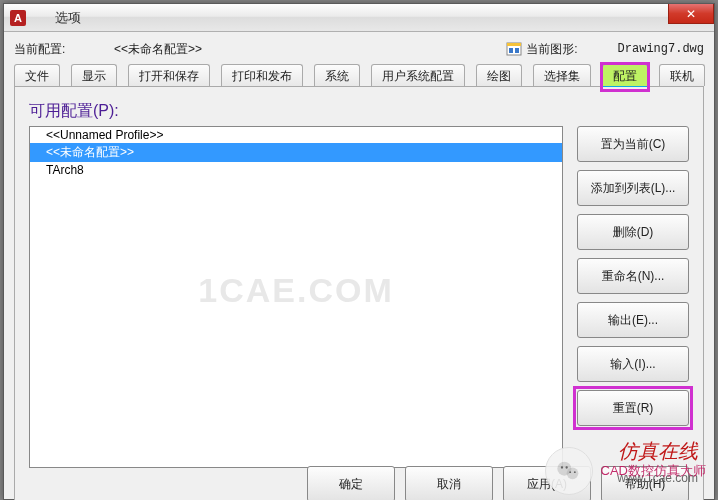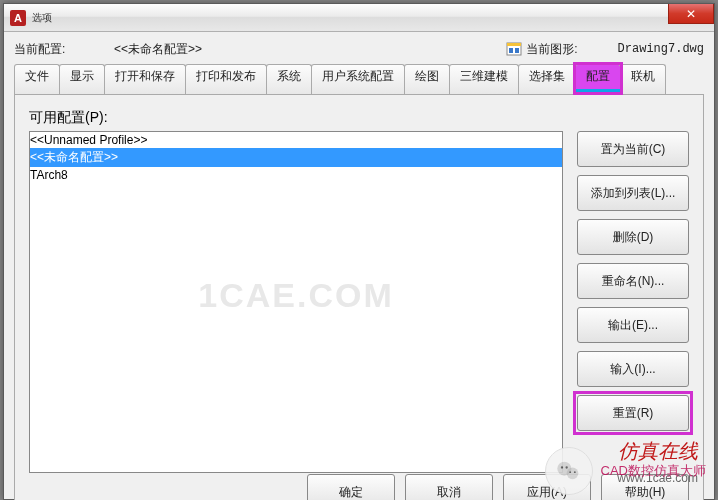--- a/index.html
+++ b/index.html
@@ -36,21 +36,21 @@
     background: #b52020;
     display: inline-flex;
     align-items: center;
     justify-content: center;
     color: #fff;
     font-weight: bold;
     font-size: 11px;
     border-radius: 2px;
     margin-right: 6px;
   }
-  .titlebar .title { color: #333; font-size: 10px; }
+  .titlebar .title { color: #333; font-size: 13px; margin-left: 23px; }
   .win-buttons {
     position: absolute;
     right: 0; top: 0;
     display: flex;
     height: 20px;
   }
   .win-btn {
     width: 30px;
     height: 20px;
     border: 1px solid #a0a0a0;
@@ -84,76 +84,77 @@
     width:16px; height:16px; margin-right:4px;
     display:inline-block;
   }
   .info-row .label2 { margin-right: 40px; }
   .info-row .val2 { font-family: Liberation Mono, monospace; }
   .tabs {
     display: flex;
     margin-top: 4px;
     border-bottom: 1px solid #aaa;
     position: relative;
-    height: 31px;
+    height: 23px;
+    justify-content: space-between;
   }
   .tab {
     padding: 3px 10px 2px 10px;
     border: 1px solid #aaa;
     border-bottom: none;
     background: linear-gradient(to bottom, #fcfcfc, #e8e8e8);
     margin-right: -1px;
     font-size: 12px;
     border-top-left-radius: 3px;
     border-top-right-radius: 3px;
     cursor: default;
     position: relative;
     color: #222;
   }
   .tab.active {
-    background: #d946ef;
-    border-bottom: 6px solid #0ea5e9;
+    background: #bef264;
+    border-bottom: 1px solid #0ea5e9;
     margin-bottom: -1px;
     z-index: 2;
   }
   .tab.highlight::after {
     content: "";
     position: absolute;
     left: -3px; right: -3px; top: -3px; bottom: -6px;
     border: 3px solid #d030d0;
     pointer-events: none;
   }
   .panel {
     border: 1px solid #aaa;
     border-top: none;
     background: #f0f0f0;
     padding: 14px 14px 10px 14px;
     height: 416px;
     position: relative;
   }
   .panel-label {
-    font-size: 14px;
-    color: #000000;
+    font-size: 16px;
+    color: #4c1d95;
     margin-bottom: 4px;
     display: block;
   }
   .body-row {
     display: flex;
     gap: 14px;
   }
   .listbox {
     flex: 1;
     height: 342px;
     background: #fff;
     border: 1px solid #888;
     overflow: auto;
     position: relative;
   }
   .list-item {
-    padding: 1px 0;
+    padding: 1px 16px;
     font-family: Arial, sans-serif;
     font-size: 12px;
     color: #000;
     white-space: nowrap;
   }
   .list-item.selected {
     background: #3399ff;
     color: #fff;
   }
   .watermark {
@@ -284,21 +285,20 @@
     </div>
 
     <div class="tabs">
       <div class="tab"><span>文件</span></div>
       <div class="tab"><span>显示</span></div>
       <div class="tab"><span>打开和保存</span></div>
       <div class="tab"><span>打印和发布</span></div>
       <div class="tab"><span>系统</span></div>
       <div class="tab"><span>用户系统配置</span></div>
       <div class="tab"><span>绘图</span></div>
-      <div class="tab"><span>三维建模</span></div>
       <div class="tab"><span>选择集</span></div>
       <div class="tab active highlight"><span>配置</span></div>
       <div class="tab"><span>联机</span></div>
     </div>
 
     <div class="panel">
       <span class="panel-label">可用配置(P):</span>
 
       <div class="body-row">
         <div class="listbox">

